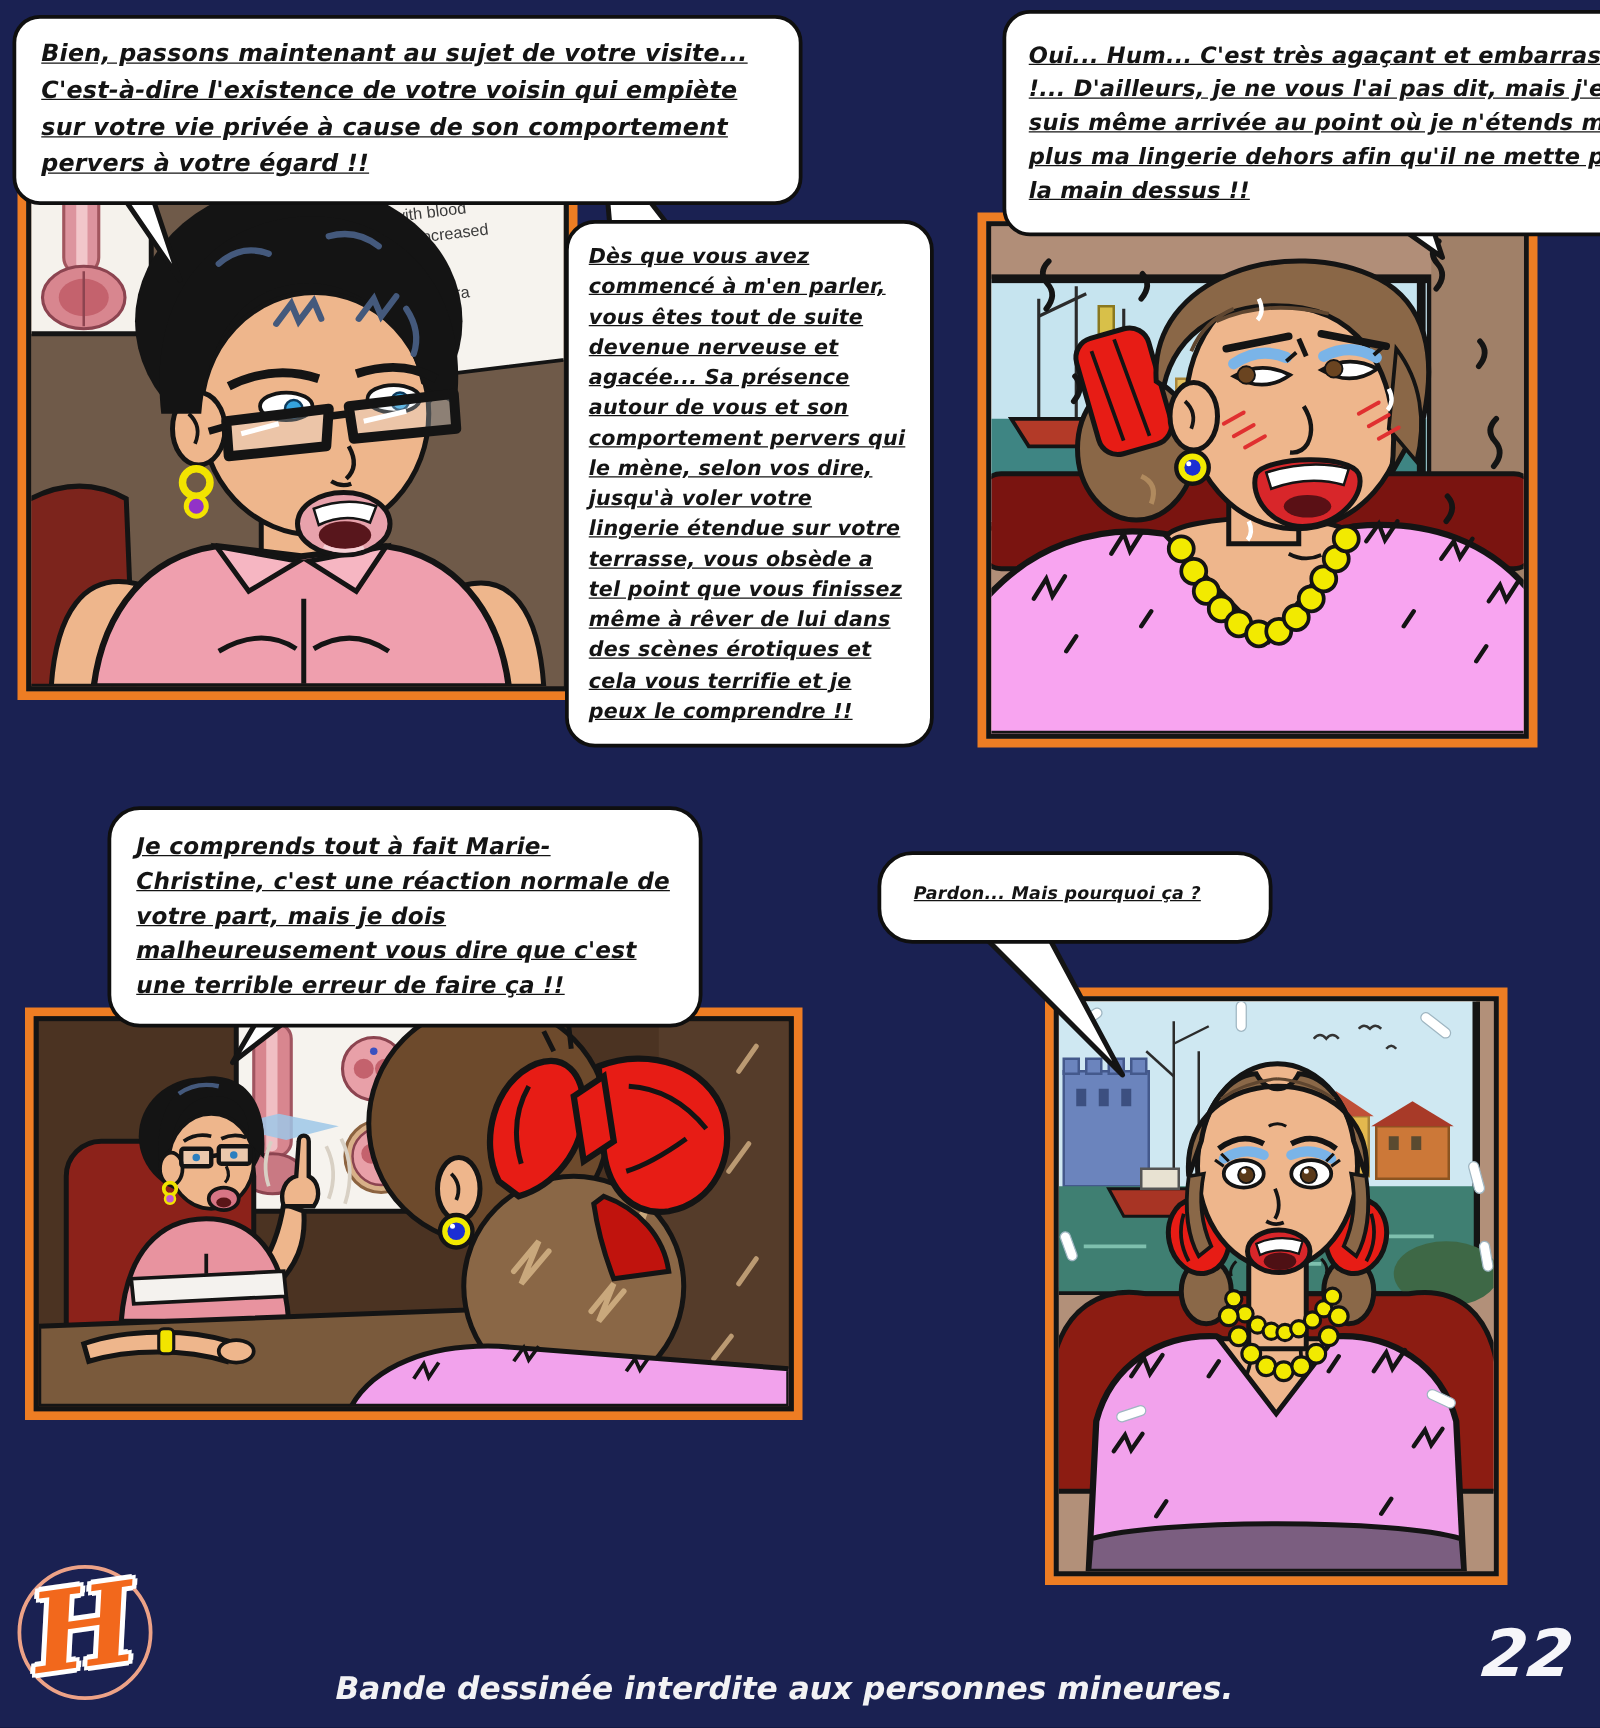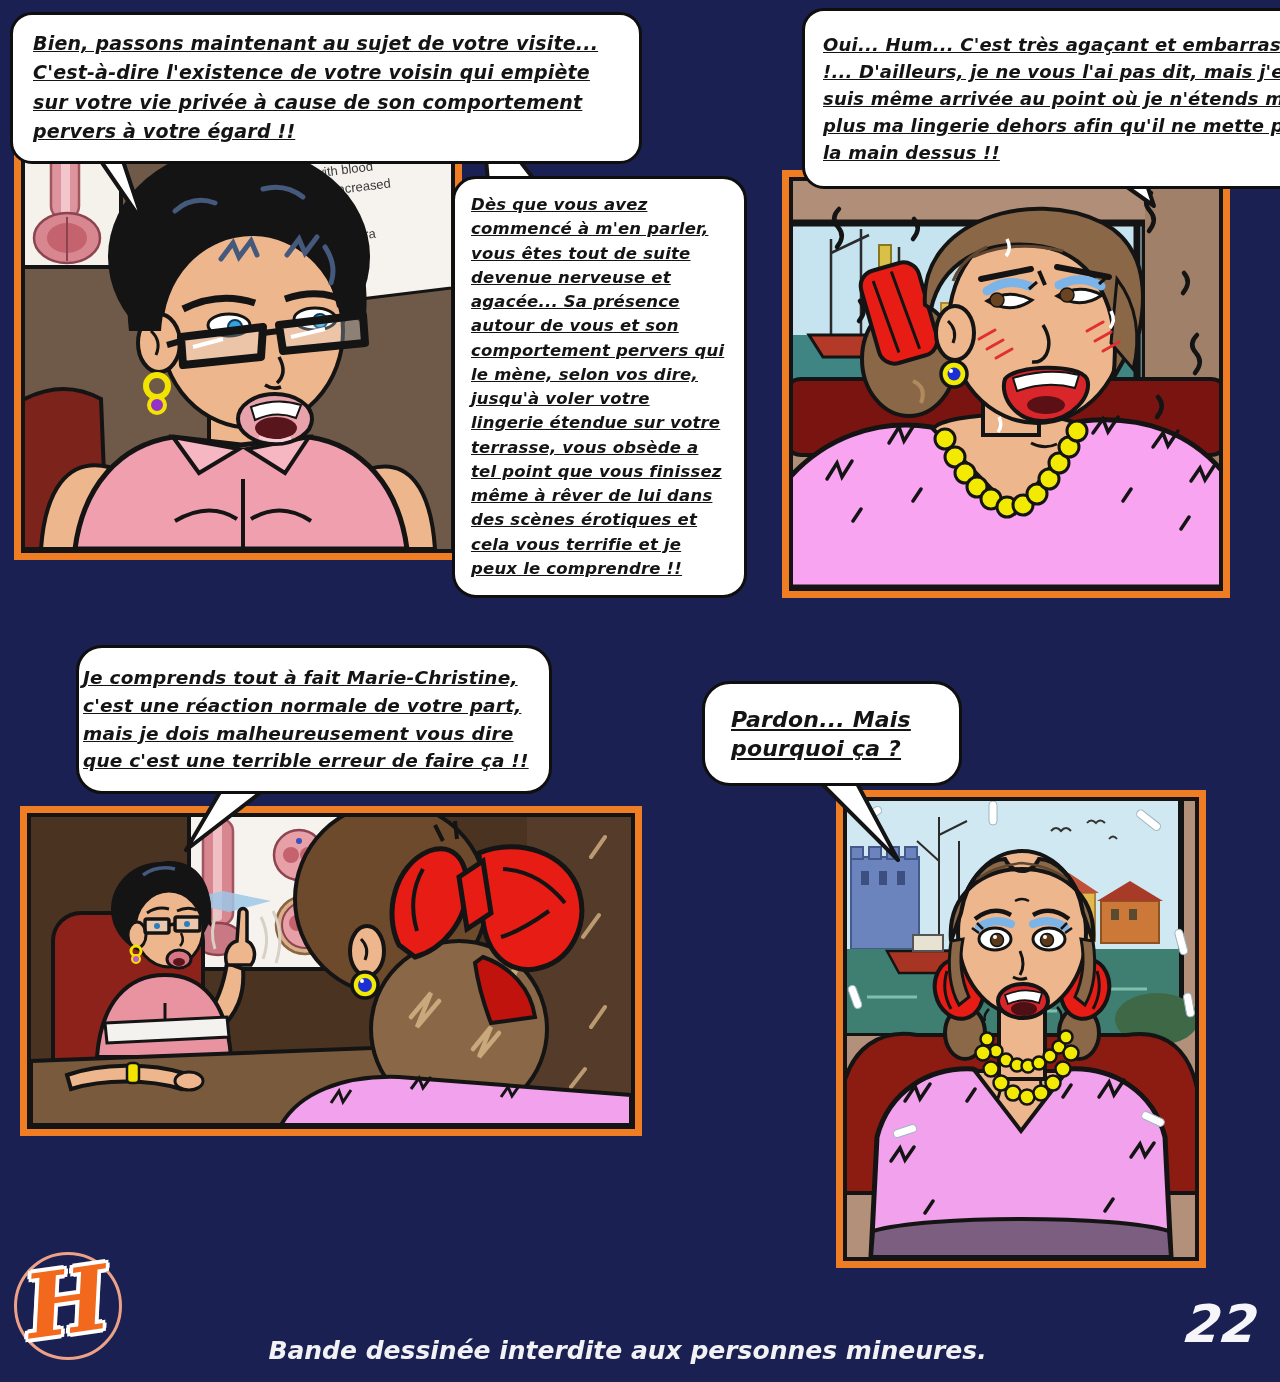--- a/index.html
+++ b/index.html
@@ -460,23 +460,23 @@
       <polygon points="786,748 838,748 898,860"></polygon>
     </g>
   </svg>
 
   <div class="bubble" style="left:10px;top:12px;width:632px;min-height:106px;border-radius:22px;padding:14px 20px;font-size:19px;line-height:1.55;">Bien, passons maintenant au sujet de votre visite... C'est-à-dire l'existence de votre voisin qui empiète sur votre vie privée à cause de son comportement pervers à votre égard !!</div>
 
   <div class="bubble" style="left:452px;top:176px;width:295px;min-height:376px;border-radius:24px;padding:14px 16px;font-size:16.5px;line-height:1.47;">Dès que vous avez commencé à m'en parler, vous êtes tout de suite devenue nerveuse et agacée... Sa présence autour de vous et son comportement pervers qui le mène, selon vos dire, jusqu'à voler votre lingerie étendue sur votre terrasse, vous obsède a tel point que vous finissez même à rêver de lui dans des scènes érotiques et cela vous terrifie et je peux le comprendre !!</div>
 
   <div class="bubble" style="left:762px;top:8px;width:554px;min-height:152px;border-radius:22px;padding:20px 18px;font-size:18px;line-height:1.5;margin-left:40px;">Oui... Hum... C'est très agaçant et embarrassant !... D'ailleurs, je ne vous l'ai pas dit, mais j'en suis même arrivée au point où je n'étends même plus ma lingerie dehors afin qu'il ne mette plus la main dessus !!</div>
 
-  <div class="bubble" style="left:76px;top:645px;width:476px;min-height:140px;border-radius:26px;padding:16px 4px;font-size:18.5px;line-height:1.5;">Je comprends tout à fait Marie-Christine, c'est une réaction normale de votre part, mais je dois malheureusement vous dire que c'est une terrible erreur de faire ça !!</div>
-
-  <div class="bubble" style="left:702px;top:681px;width:260px;min-height:74px;border-radius:28px;padding:22px 18px 20px 26px;font-size:22px;line-height:1.3;">Pardon... Mais pourquoi ça ?</div>
+  <div class="bubble" style="left:86px;top:645px;width:476px;min-height:140px;border-radius:26px;padding:16px 20px;font-size:18.5px;line-height:1.5;">Je comprends tout à fait Marie-Christine, c'est une réaction normale de votre part, mais je dois malheureusement vous dire que c'est une terrible erreur de faire ça !!</div>
+
+  <div class="bubble" style="left:702px;top:681px;width:316px;min-height:74px;border-radius:28px;padding:22px 18px 20px 26px;font-size:14px;line-height:1.3;">Pardon... Mais pourquoi ça ?</div>
 
   <div class="footer">Bande dessinée interdite aux personnes mineures.</div>
 
   <div class="logo">
     <span>H</span>
   </div>
 
   <div class="page-number">22</div>
 
 </div>

